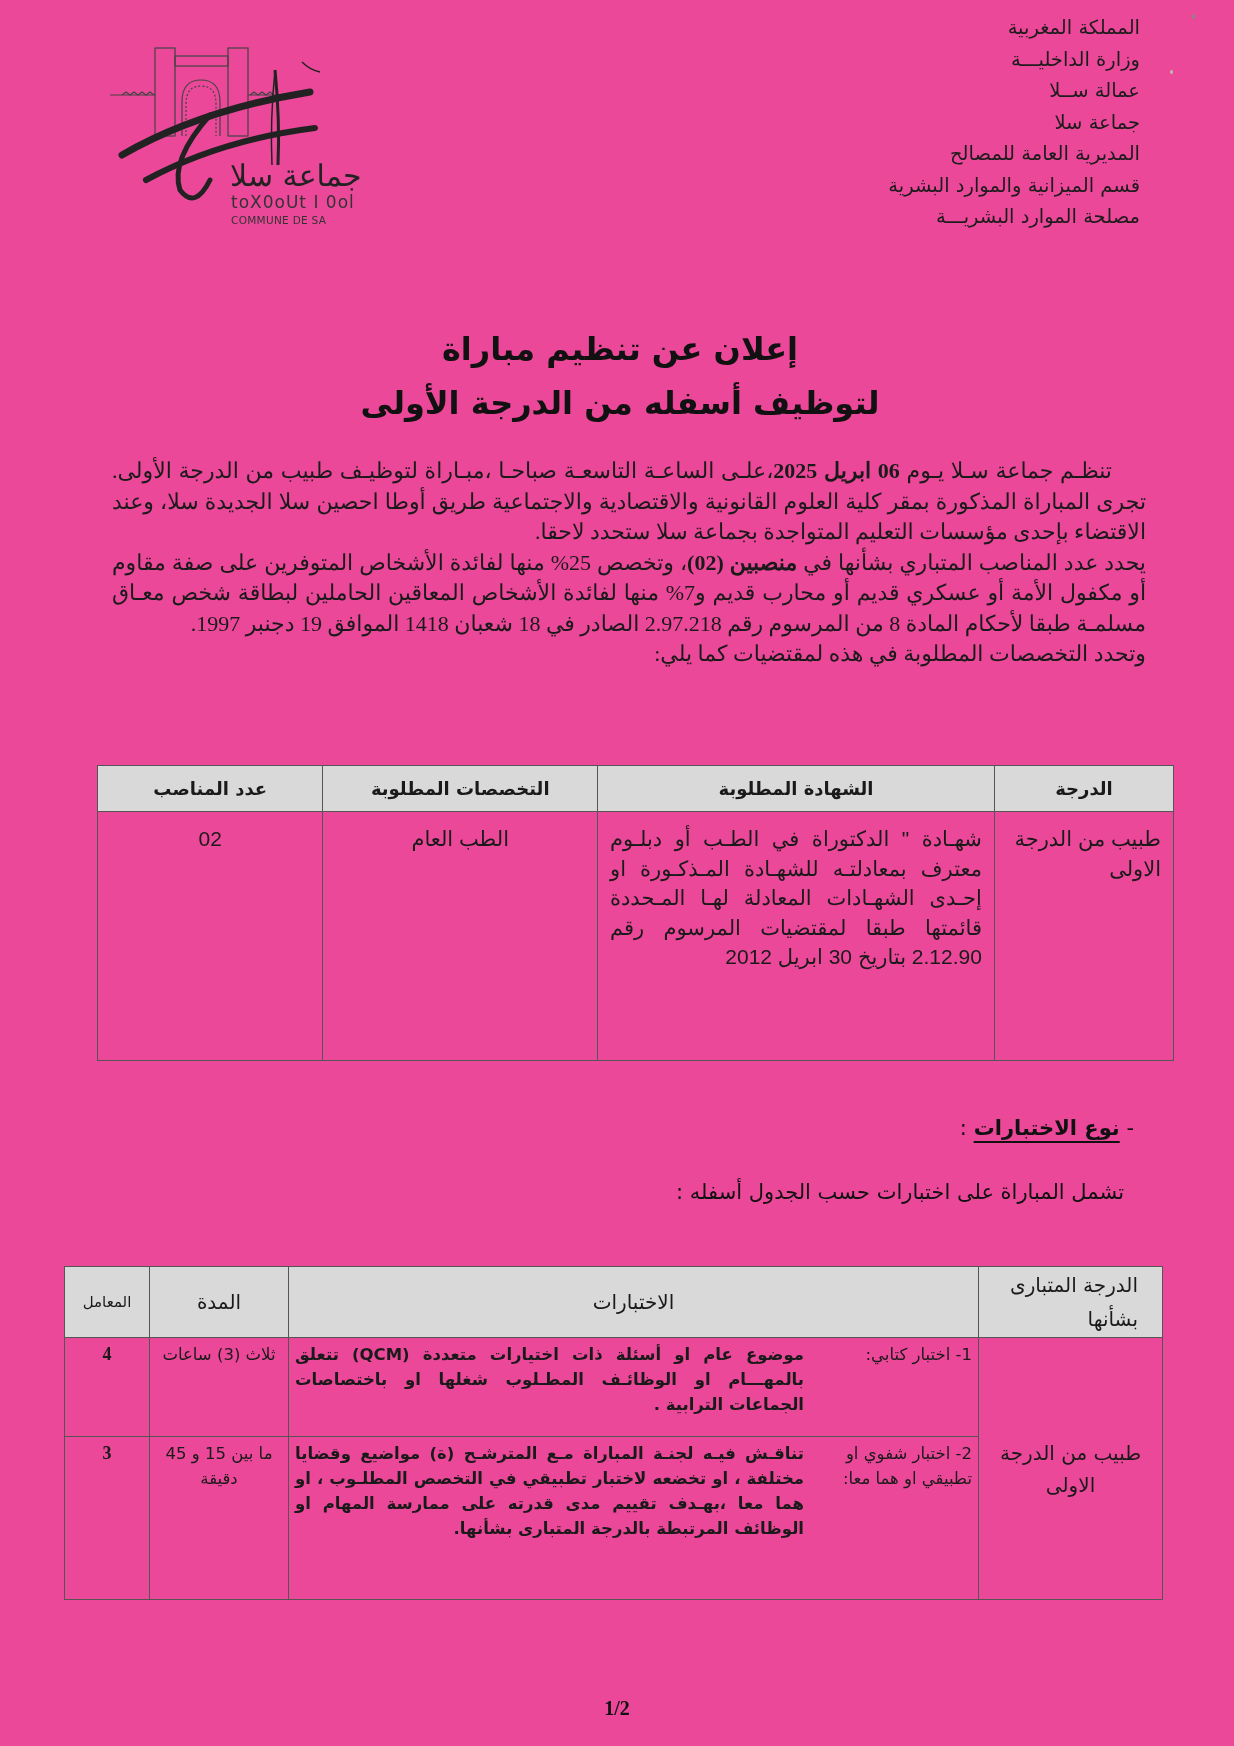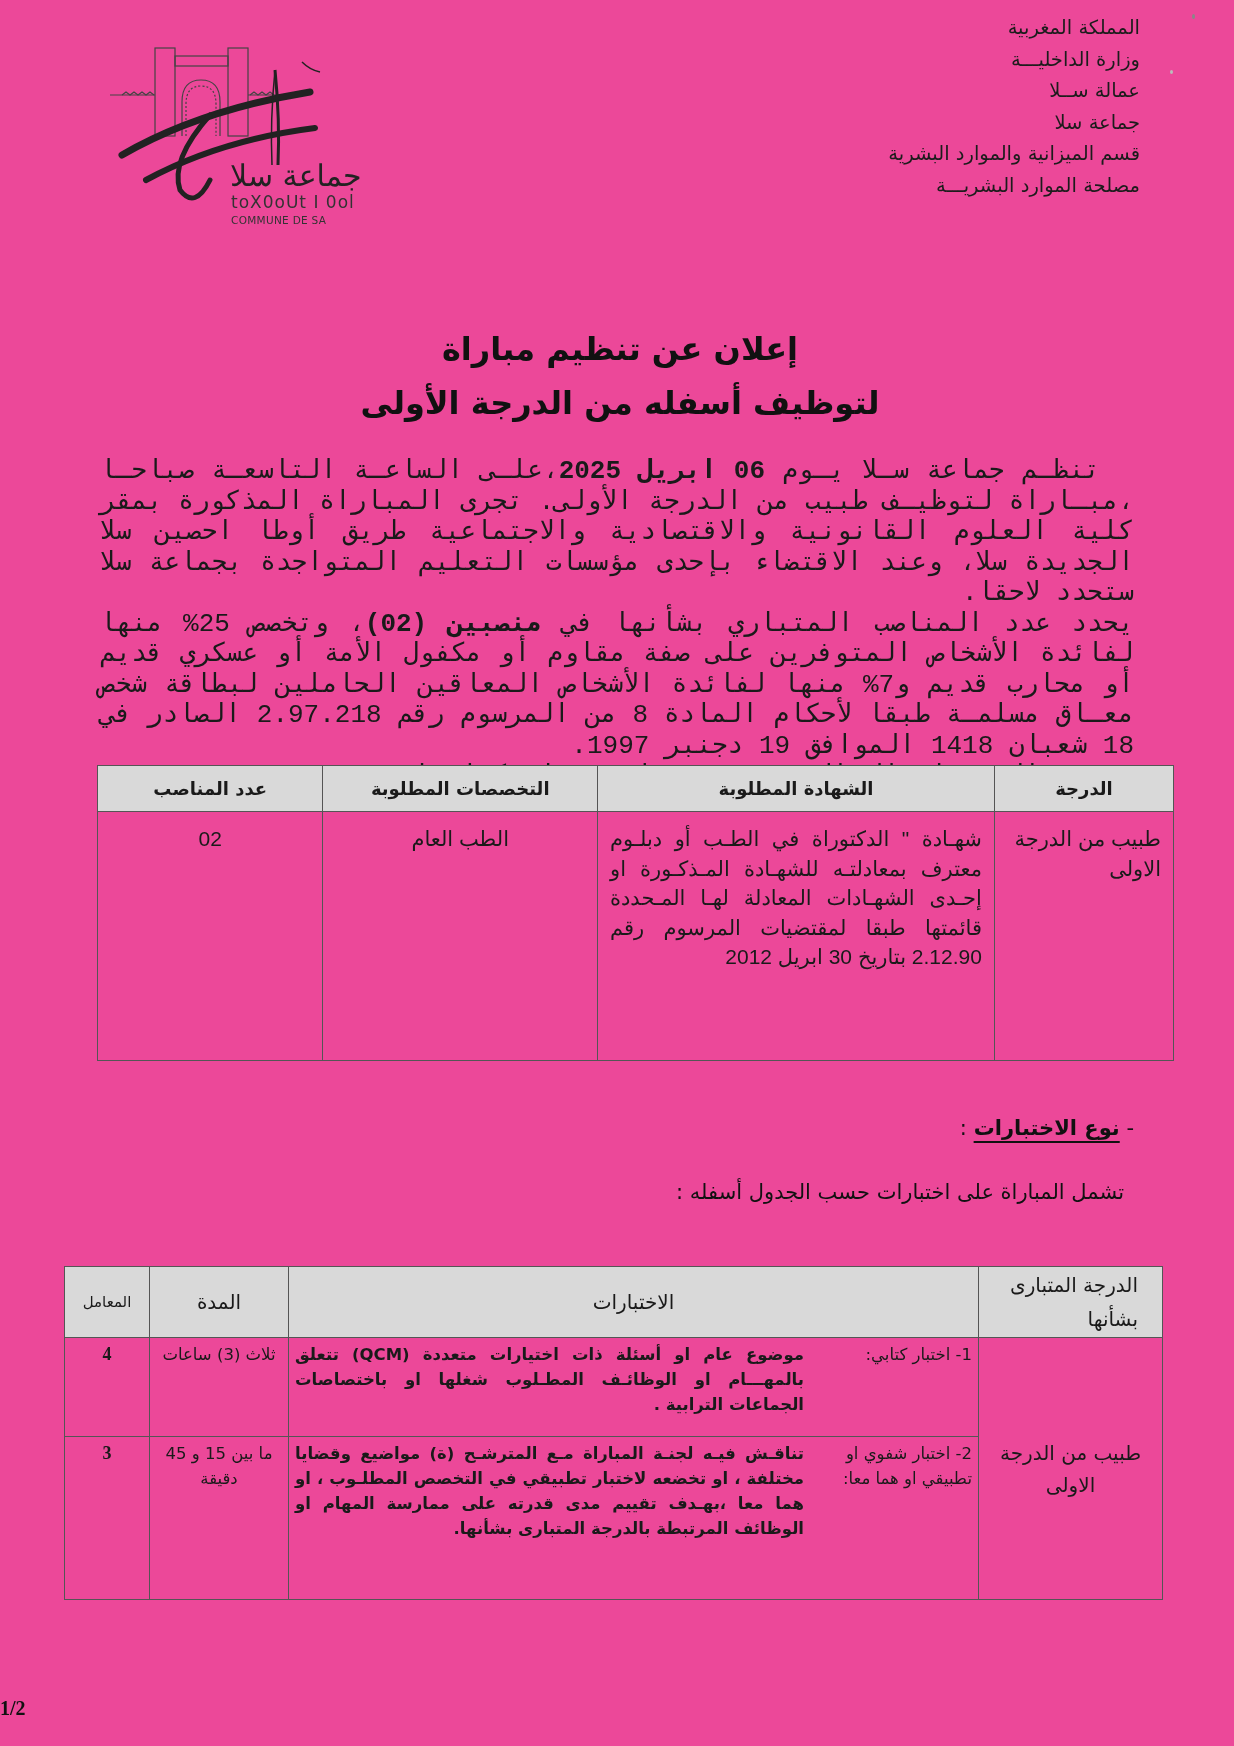--- a/index.html
+++ b/index.html
@@ -14,21 +14,21 @@
   .logo { position: absolute; left: 110px; top: 40px; width: 270px; height: 200px; }
   .logo svg { width: 100%; height: 100%; }
   .logo-arabic { position: absolute; left: 120px; top: 118px; font-size: 30px; font-family: "DejaVu Serif", serif; direction: rtl; color: #222; }
   .logo-tifinagh { position: absolute; left: 121px; top: 152px; font-size: 17px; letter-spacing: 1px; color: #333; font-family: "DejaVu Sans", sans-serif; }
   .logo-french { position: absolute; left: 121px; top: 174px; font-size: 10.5px; letter-spacing: 0.3px; color: #333; font-family: "DejaVu Sans", sans-serif; }
 
   
   .title { position: absolute; left: 300px; top: 322px; width: 640px; direction: rtl; text-align: center; font-family: "DejaVu Sans", sans-serif; font-weight: bold; font-size: 32px; line-height: 54px; color: #111; }
 
   
-  .body-text { position: absolute; left: 100px; top: 456px; width: 1034px; direction: rtl; text-align: justify; font-family: Liberation Mono, monospace; font-size: 26px; line-height: 30.5px; color: #1a1a1a; }
+  .body-text { position: absolute; left: 112px; top: 456px; width: 1034px; direction: rtl; text-align: justify; font-family: Liberation Serif, serif; font-size: 22px; line-height: 30.5px; color: #1a1a1a; }
   .body-text p { margin: 0; }
   .body-text .indent { text-indent: 34px; }
   .body-text b { font-weight: bold; }
 
   
   .t1 { position: absolute; left: 97px; top: 765px; width: 1077px; border-collapse: collapse; direction: rtl; font-family: "Liberation Sans", sans-serif; }
   .t1 th, .t1 td { border: 1.5px solid #555; }
   .t1 th { background: #d9d9d9; height: 43px; font-family: "DejaVu Sans", sans-serif; font-size: 18px; font-weight: bold; color: #1a1a1a; }
   .t1 td { vertical-align: top; font-size: 21px; line-height: 29.5px; padding: 12px 12px 20px 12px; height: 216px; }
   .t1 .c-grade { width: 163px; text-align: right; }
@@ -53,34 +53,35 @@
   .t2 .test-cell { padding: 4px 6px 6px 6px; }
   .t2 .test-inner { display: flex; direction: rtl; }
   .t2 .test-name { width: 168px; flex: none; font-weight: normal; }
   .t2 .test-desc { flex: 1; font-weight: bold; text-align: justify; }
   .t2 .dur-cell { text-align: center; }
   .t2 .coef-cell { text-align: center; font-weight: bold; font-family: "Liberation Serif", serif; font-size: 18px; }
   .t2 .row1 td { height: 88px; }
   .t2 .row2 td { height: 152px; }
 
   
-  .page-number { position: absolute; left: 0; width: 1234px; top: 1697px; font-family: "Liberation Serif", serif; font-weight: bold; font-size: 20px; color: #111; }
+  .page-number { position: absolute; left: 0; width: 1234px; top: 1697px; text-align: center; font-family: "Liberation Serif", serif; font-weight: bold; font-size: 20px; color: #111; }
 
   .speck { position: absolute; background: #888; border-radius: 50%; }
 </style>
 </head>
 <body>
 
 <div class="page">
 
   <div class="gov-header">
     <div>المملكة المغربية</div>
     <div>وزارة الداخليـــة</div>
     <div>عمالة ســلا</div>
     <div>جماعة سلا</div>
+    <div>المديرية العامة للمصالح</div>
     <div>قسم الميزانية والموارد البشرية</div>
     <div>مصلحة الموارد البشريـــة</div>
   </div>
 
   <div class="logo">
     <svg viewBox="0 0 270 200">
 
       <g fill="none" stroke="#444" stroke-width="1.2">
         <rect x="45" y="8" width="20" height="88"></rect>
         <rect x="118" y="8" width="20" height="88"></rect>

